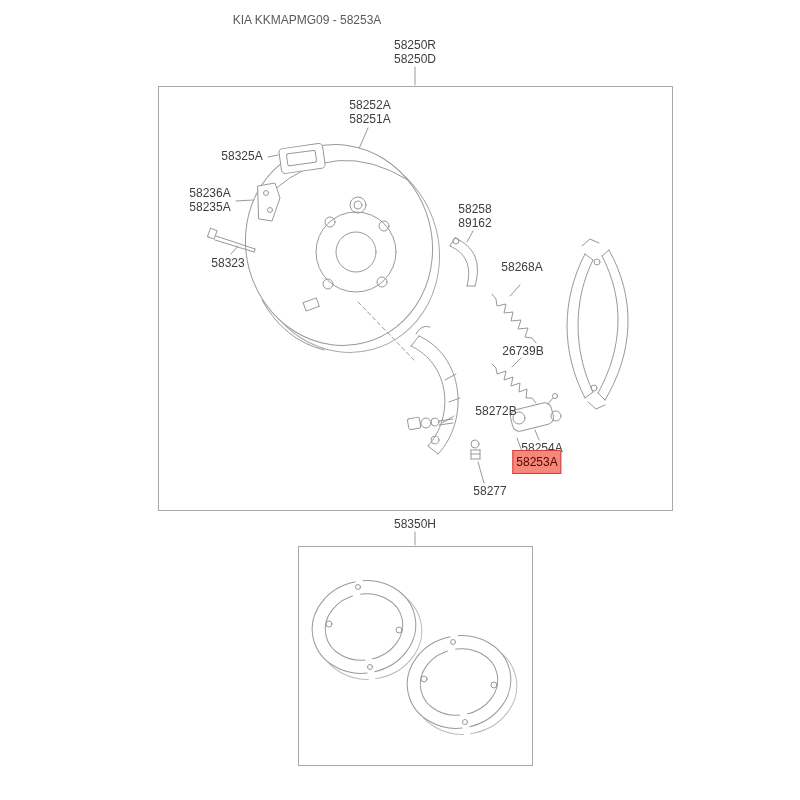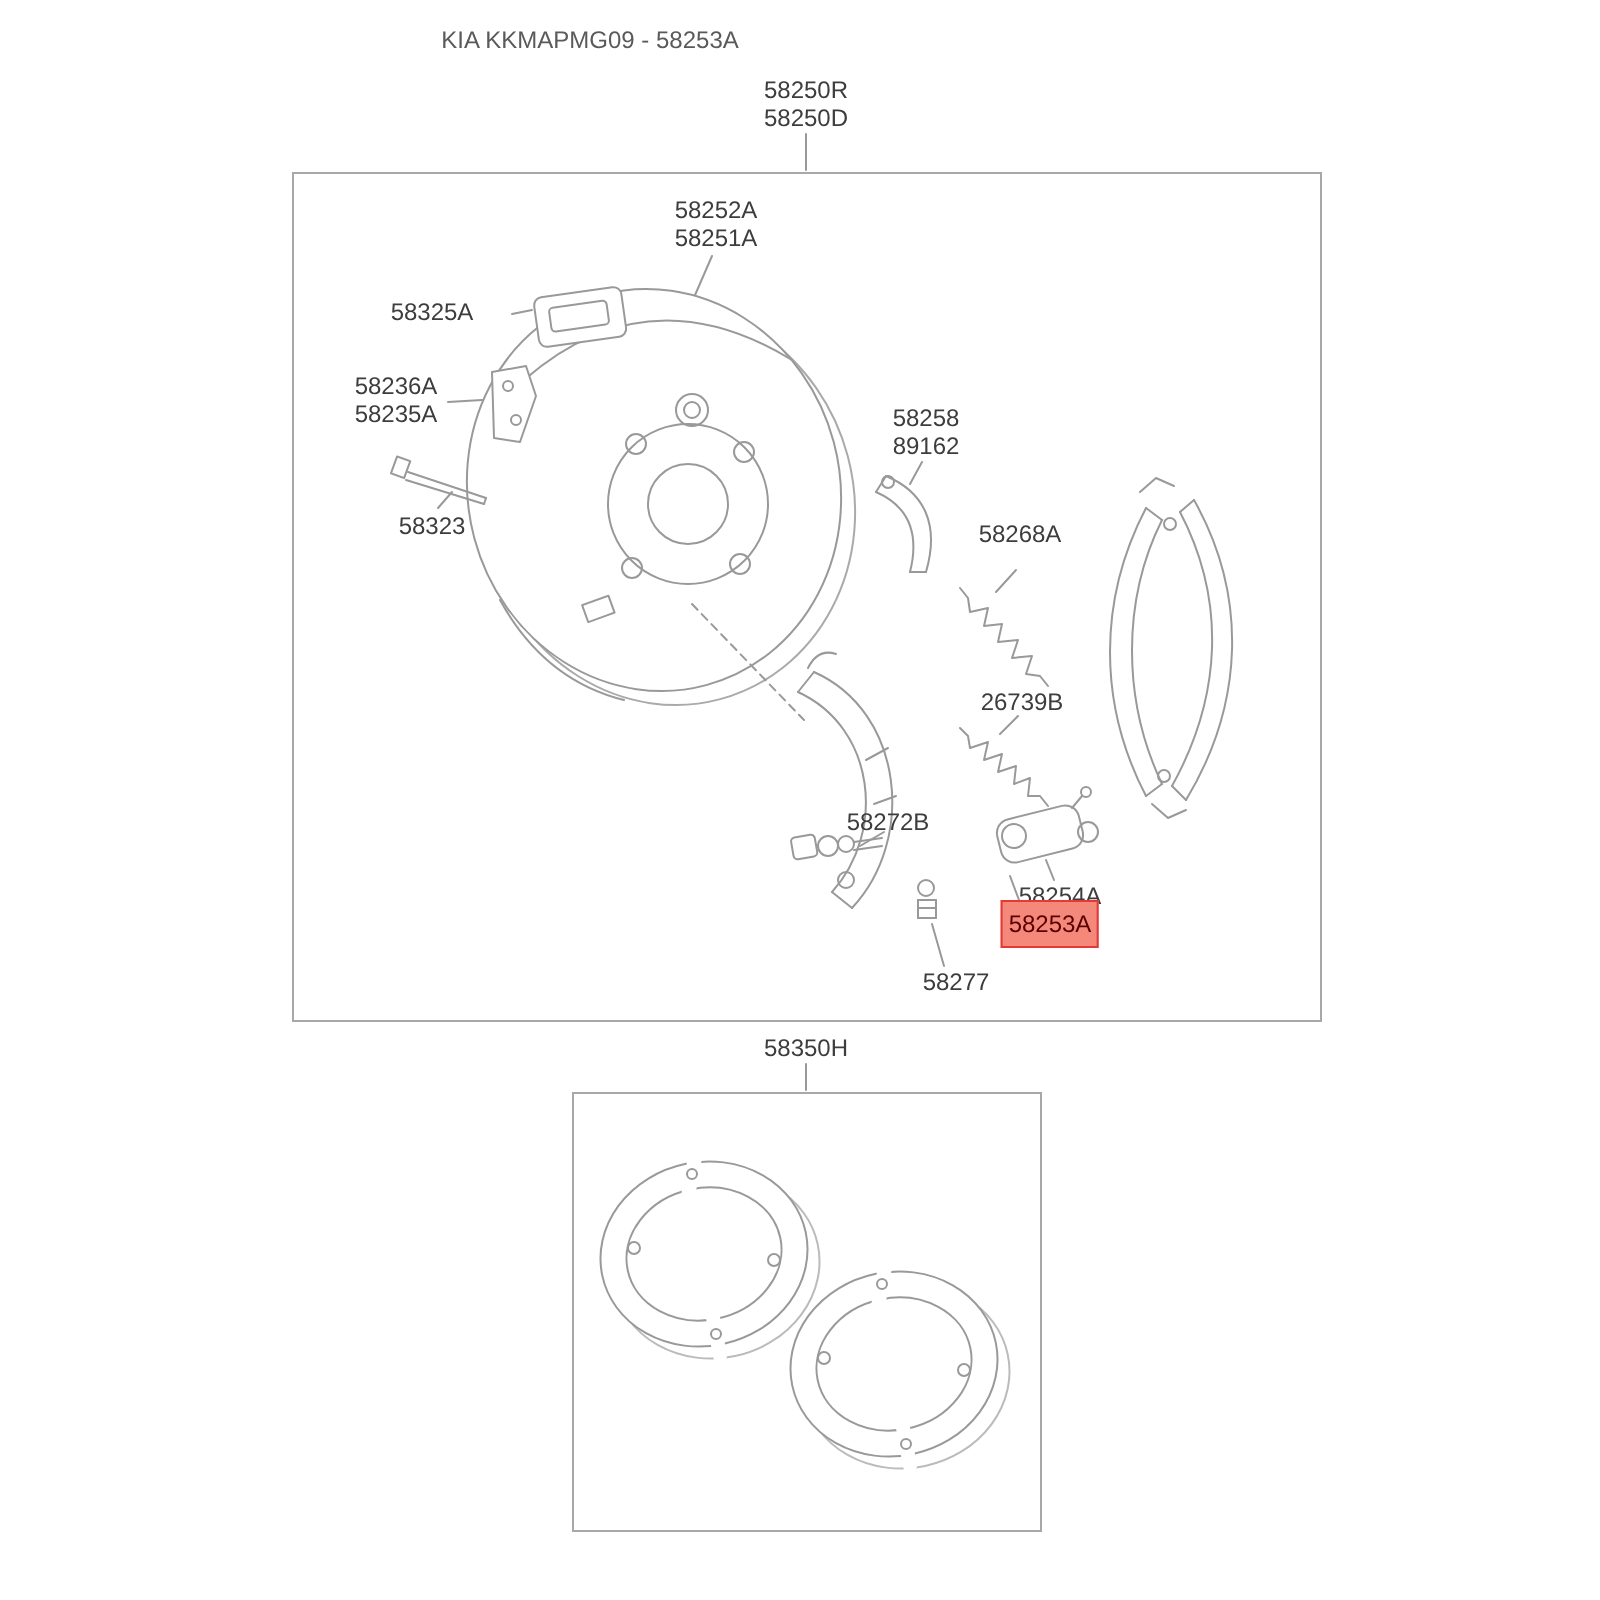--- a/index.html
+++ b/index.html
@@ -1,18 +1,19 @@
 <!DOCTYPE html>
 <html style="--hl-bg: #f4887b; --hl-border: #e53935; --hl-text: #5a0000;"><head>
 <meta charset="utf-8">
 <style>
   html,body{margin:0;padding:0;background:#fff;}
   .page{
     position:relative;width:688px;height:800px;background:#fff;overflow:hidden;
     font-family:"Liberation Sans", sans-serif;
+    margin-left:12px;
   }
   svg.art{position:absolute;left:0;top:0;z-index:1;}
   .frame{position:absolute;border:1px solid #a8a8a8;background:transparent;z-index:0;}
   .frame-main{left:146px;top:86px;width:513px;height:423px;}
   .frame-kit{left:286px;top:546px;width:233px;height:218px;}
   .label{
     position:absolute;transform:translateX(-50%);white-space:nowrap;
     font-size:12px;line-height:14px;color:#3d3d3d;z-index:2;
   }
   .header-label{color:#5a5a5a;}
@@ -178,35 +179,35 @@
   </svg>
 
   <div class="label header-label" style="left:295px;top:13px">KIA KKMAPMG09 - 58253A</div>
 
   <div class="label" style="left:403px;top:38px">58250R</div>
   <div class="label" style="left:403px;top:52px">58250D</div>
 
   <div class="label" style="left:358px;top:98px">58252A</div>
   <div class="label" style="left:358px;top:112px">58251A</div>
 
-  <div class="label" style="left:216px;top:149px">58325A</div>
+  <div class="label" style="left:230px;top:149px">58325A</div>
 
   <div class="label" style="left:198px;top:186px">58236A</div>
   <div class="label" style="left:198px;top:200px">58235A</div>
 
   <div class="label" style="left:216px;top:256px">58323</div>
 
   <div class="label" style="left:463px;top:202px">58258</div>
   <div class="label" style="left:463px;top:216px">89162</div>
 
   <div class="label" style="left:510px;top:260px">58268A</div>
 
   <div class="label" style="left:511px;top:344px">26739B</div>
 
-  <div class="label" style="left:444px;top:404px">58272B</div>
+  <div class="label" style="left:484px;top:404px">58272B</div>
 
   <div class="label" style="left:530px;top:441px">58254A</div>
 
   <div class="label" style="left:525px;top:455px">
     <span class="hl">58253A</span>
   </div>
 
   <div class="label" style="left:478px;top:484px">58277</div>
 
   <div class="label" style="left:403px;top:517px">58350H</div>

